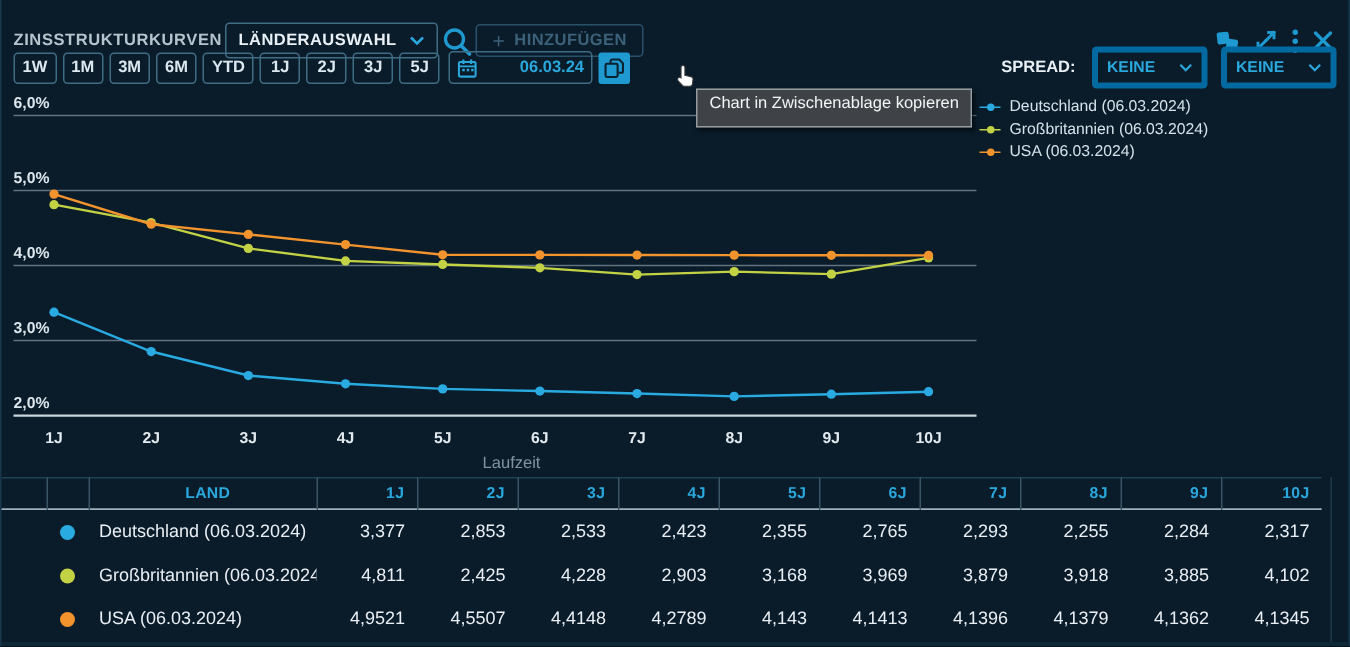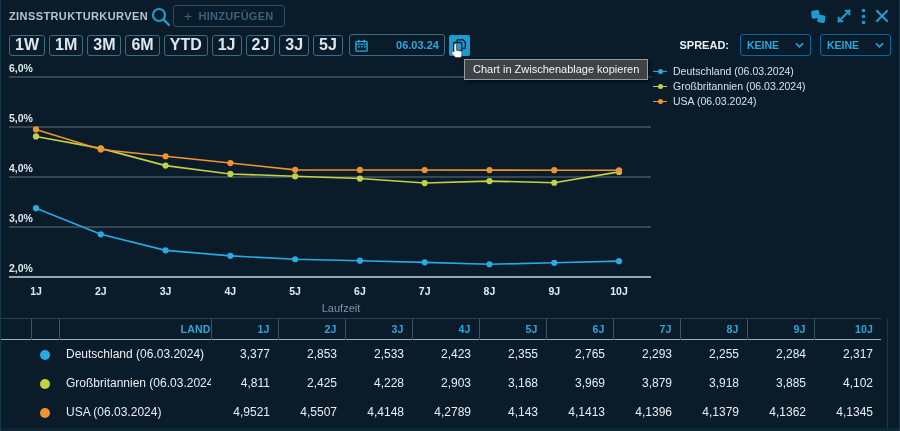--- a/index.html
+++ b/index.html
@@ -6,75 +6,83 @@
   #app {
     position:relative; width:900px; height:431px;
     background:#0a1c2a; overflow:hidden; box-sizing:border-box;
     font-family:"Liberation Sans","DejaVu Sans",sans-serif;
     color:#dce8ef;
     border-left:1px solid #16374c; border-right:1px solid #16374c;
   }
   #app::after{ content:''; position:absolute; left:0; right:0; bottom:0; height:3px; background:#0d2737; }
 
   
-  .row1 { position:absolute; top:0; left:0; right:0; height:32px; display:flex; align-items:center; padding:0 10px 0 8px; gap:2px;justify-content:space-between; }
+  .row1 { position:absolute; top:0; left:0; right:0; height:32px; display:flex; align-items:center; padding:11px 10px 0 8px; gap:2px;justify-content:space-between; }
   .app-title { font-size:11px; font-weight:bold; color:#b6c4ce; letter-spacing:.4px; }
   .selectbox { display:flex; align-items:center; gap:9px; border:1px solid #3e6c85; border-radius:3px; height:22px; padding:0 8px; background:transparent; cursor:pointer; }
   .selectbox .sel-lbl { font-size:11px; font-weight:bold; color:#e8f0f5; letter-spacing:.3px; }
   .chev { color:#2aa7dc; display:flex; }
   .icon-cyan { color:#1e9ad0; display:flex; align-items:center; background:none; border:none; padding:0; cursor:pointer; }
   .add-btn { display:flex; align-items:center; gap:6px; border:1px solid #28506a; border-radius:3px; height:22px; padding:0 10px; color:#3c617a; font-size:11px; font-weight:bold; background:transparent; letter-spacing:.3px; }
   .win-icons { margin-left:auto; display:flex; gap:9px; align-items:center; }
 
   
   .row2 { position:absolute; top:31px; left:0; right:0; height:28px; display:flex; align-items:center; padding:0 8px; }
   #range-buttons { display:flex; gap:4px; }
-  .rbtn { height:21px; min-width:27px; padding:0 5px; background:transparent; border:1px solid #3e6c85; border-radius:3px; color:#dce8ef; font-size:16px; font-weight:bold; font-family:inherit; cursor:pointer; }
+  .rbtn { height:21px; min-width:27px; padding:0 5px; background:transparent; border:1px solid #3e6c85; border-radius:3px; color:#dce8ef; font-size:11px; font-weight:bold; font-family:inherit; cursor:pointer; }
   .individual { margin-left:9px; height:21px; padding:0 12px; background:#0c7cab; border:1px solid #0c7cab; border-radius:3px; color:#fff; font-size:10.5px; font-weight:bold; font-family:inherit; cursor:pointer; }
   .datefield { margin-left:6px; width:84px; height:20px; border:1px solid #3e6c85; border-radius:3px; display:flex; align-items:center; padding:0 5px; gap:4px; color:#2aa7dc; cursor:pointer; box-sizing:content-box; }
   .datefield .date { margin-left:auto; font-size:11px; font-weight:bold; color:#2aa7dc; }
   .copy-btn { margin-left:4px; width:21px; height:21px; background:#1e9ad0; border:none; border-radius:2px; display:flex; align-items:center; justify-content:center; color:#0b2230; cursor:pointer; }
   .spread { margin-left:auto; display:flex; align-items:center; gap:9px; }
   .spread .sp-lbl { font-size:11px; font-weight:bold; color:#e8f0f5; margin-right:2px; }
-  .spread-sel { width:57px; height:20px; border:1px solid #0369a1; border-radius:3px; display:flex; align-items:center; justify-content:space-between; padding:0 6px; color:#2aa7dc; font-size:10.5px; font-weight:bold; cursor:pointer; }
-
-  .tooltip { position:absolute; left:463px; top:59px; background:#3f4347; border:1px solid #959b9f; color:#f2f4f5; font-size:11px; padding:3px 8px 4px; white-space:nowrap; box-shadow:2px 2px 3px rgba(0,0,0,.5); z-index:5;text-align:center; }
+  .spread-sel { width:57px; height:20px; border:4px solid #0369a1; border-radius:3px; display:flex; align-items:center; justify-content:space-between; padding:0 6px; color:#2aa7dc; font-size:10.5px; font-weight:bold; cursor:pointer; }
+
+  .tooltip { position:absolute; left:463px; top:59px; background:#3f4347; border:1px solid #959b9f; color:#f2f4f5; font-size:11px; padding:3px 8px 9px; white-space:nowrap; box-shadow:2px 2px 3px rgba(0,0,0,.5); z-index:5;text-align:center; }
   .cursor-hand { position:absolute; left:449px; top:42px; z-index:6; pointer-events:none; }
 
   
   svg.chart { position:absolute; left:0; top:62px; z-index:0; }
   #legend { position:absolute; left:652px; top:64px; display:flex; flex-direction:column; gap:1px; z-index:1; }
   .legend-item { display:flex; align-items:center; gap:6px; height:14px; cursor:pointer; }
   .legend-marker { position:relative; width:14px; height:6px; flex:0 0 14px; }
   .legend-marker .ln { position:absolute; top:2.5px; left:0; right:0; height:1.5px; }
   .legend-marker .dt { position:absolute; top:.5px; left:4.5px; width:5px; height:5px; border-radius:50%; }
   .legend-txt { font-size:10.5px; color:#d5e2ea; white-space:nowrap; }
 
   
   .datatable { position:absolute; top:318px; left:0; width:880px; border-collapse:collapse; table-layout:fixed; }
   .datatable thead tr { height:21px; }
   .datatable thead { border-top:1px solid #1d4257; border-bottom:1px solid #9db0ba; }
   .datatable th { font-size:10.5px; font-weight:bold; color:#2aa7dc; text-align:right; padding:0 8px 0 0; border-left:1px solid #3a5566; letter-spacing:.2px; }
   .datatable th:first-child { border-left:none; }
-  .datatable th.land { text-align:right; padding:0 0 0 7px; }
+  .datatable th.land { text-align:center; padding:0 0 0 7px; }
   .datatable tbody tr { height:29px; }
   .datatable td { font-size:12px; color:#e8eef3; text-align:right; padding:0 8px 0 0; white-space:nowrap; overflow:hidden; }
   .datatable td.land { text-align:left; padding:0 0 0 7px; }
   .datatable td.dotcell { text-align:center; padding:0; }
   .dot { display:inline-block; width:10px; height:10px; border-radius:50%; vertical-align:middle; }
   .table-right-line { position:absolute; left:886px; top:318px; bottom:3px; width:1px; background:#1d3848; }
 </style>
 </head>
 <body>
 
 <div id="app">
 
   <div class="row1">
     <span class="app-title">ZINSSTRUKTURKURVEN</span>
 
+    <div class="selectbox">
+      <span class="sel-lbl">LÄNDERAUSWAHL</span>
+      <span class="chev">
+        <svg width="10" height="6" viewBox="0 0 10 6">
+            <polyline points="1,1 5,5 9,1" fill="none" stroke="currentColor" stroke-width="1.7"></polyline>
+          </svg>
+      </span>
+    </div>
 
     <button class="icon-cyan">
       <span style="display:flex;">
         <svg width="21" height="21" viewBox="0 0 21 21">
             <circle cx="9" cy="9" r="6" fill="none" stroke="currentColor" stroke-width="2.2"></circle>
             <line x1="13.6" y1="13.6" x2="19" y2="19" stroke="currentColor" stroke-width="2.4" stroke-linecap="round"></line>
           </svg>
       </span>
     </button>
 

